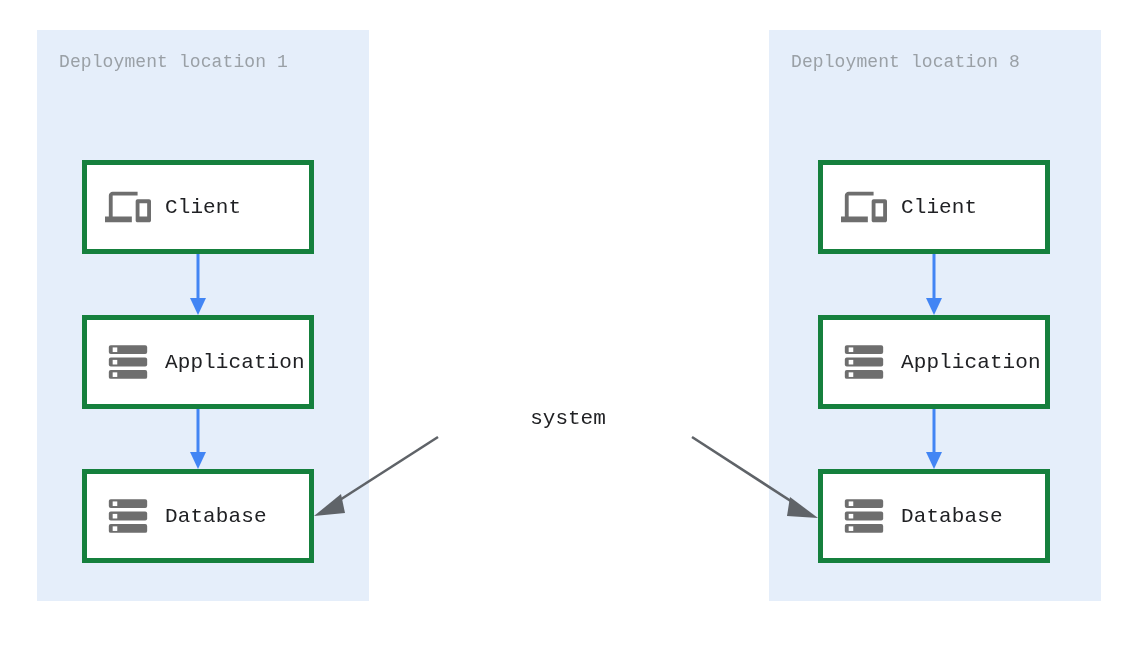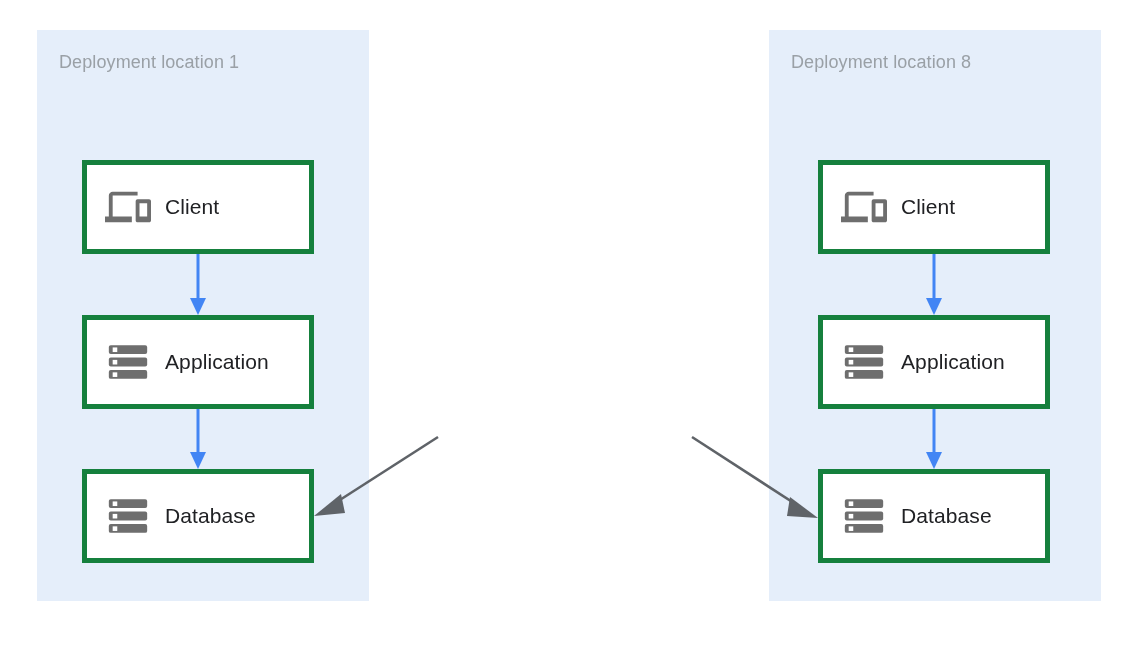--- a/index.html
+++ b/index.html
@@ -15,20 +15,21 @@
     font-family: "Liberation Sans", sans-serif;
     -webkit-font-smoothing: antialiased;
   }
 
   #canvas {
     position: absolute;
     left: 0;
     top: 0;
     width: 1132px;
     height: 648px;
+    font-family: Liberation Mono, monospace;
   }
 
   
   .zone {
     position: absolute;
     background: #e5eefa;
     box-sizing: border-box;
   }
   #zone-1 { left: 37px;  top: 30px; width: 332px; height: 571px; }
   #zone-2 { left: 769px; top: 30px; width: 332px; height: 571px; }
@@ -205,15 +206,16 @@
       <polygon points="314,516 341,494 345,513" fill="#5f6368"></polygon>
     </g>
 
     <g>
       <line x1="692" y1="437" x2="800" y2="507" stroke="#5f6368" stroke-width="2.6"></line>
       <polygon points="818,518 790,497 787,516" fill="#5f6368"></polygon>
     </g>
   </svg>
 
   <div id="center-annotation">
+    <div>system</div>
   </div>
 
 </div>
 
 </body></html>

